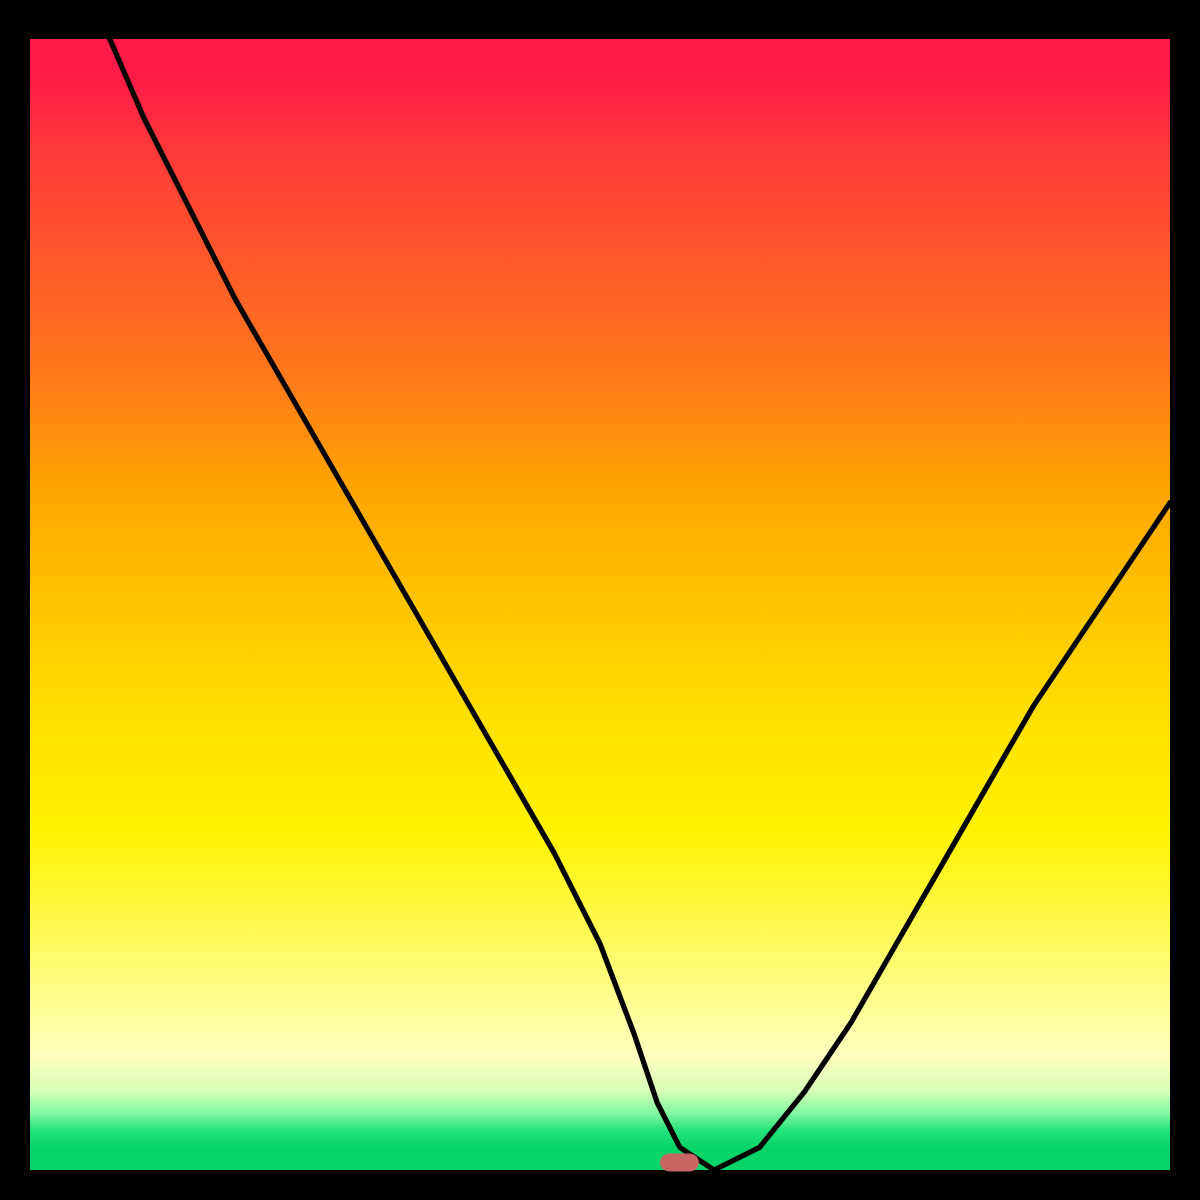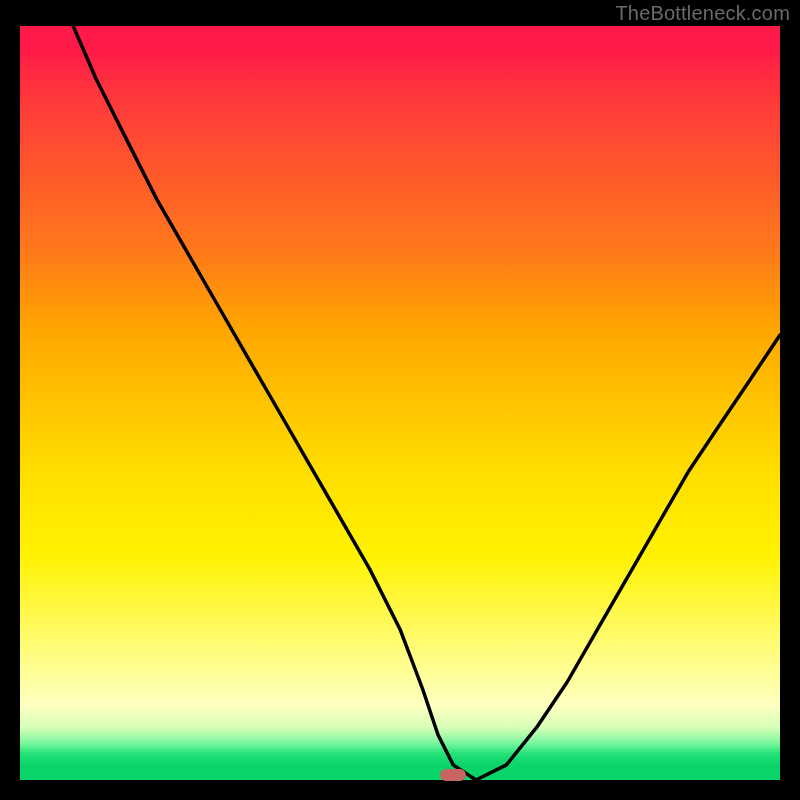--- a/index.html
+++ b/index.html
@@ -66,21 +66,20 @@
     border-radius: 6px;
     background: #c86464;
     transform: translate(-50%, -50%);
   }
 </style>
 </head>
 <body>
 
 <div class="container">
 
-  <div class="watermark">TheBottleneck.com</div>
 
   <div class="plot-area">
 
     <svg class="curve-svg" viewBox="0 0 760 754" preserveAspectRatio="none">
       <path fill="none" stroke="#000000" stroke-width="3.5" stroke-linecap="round" stroke-linejoin="round" d="M53.2 0.0 L76.0 52.8 L106.4 113.1 L136.8 173.4 L167.2 226.2 L197.6 279.0 L228.0 331.8 L258.4 384.5 L288.8 437.3 L319.2 490.1 L349.6 542.9 L380.0 603.2 L402.8 663.5 L418.0 708.8 L433.2 738.9 L456.0 754.0 L486.4 738.9 L516.8 701.2 L547.2 656.0 L577.6 603.2 L608.0 550.4 L638.4 497.6 L668.8 444.9 L699.2 399.6 L729.6 354.4 L760.0 309.1"></path>
     </svg>
 
     <div class="marker" style="left: 433.2px; top: 749px;"></div>
 
   </div>

